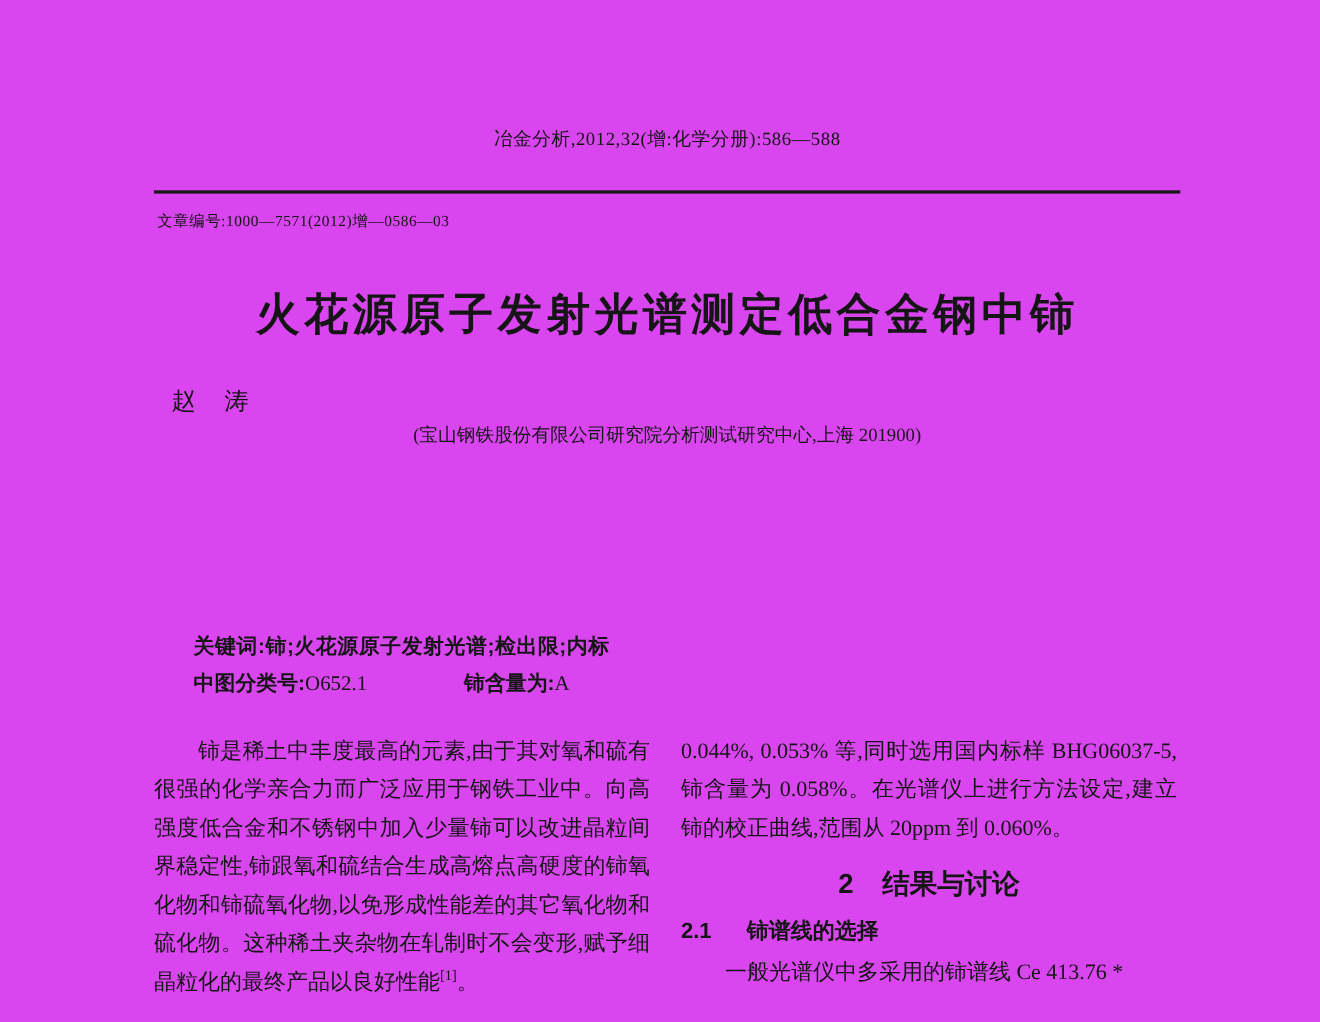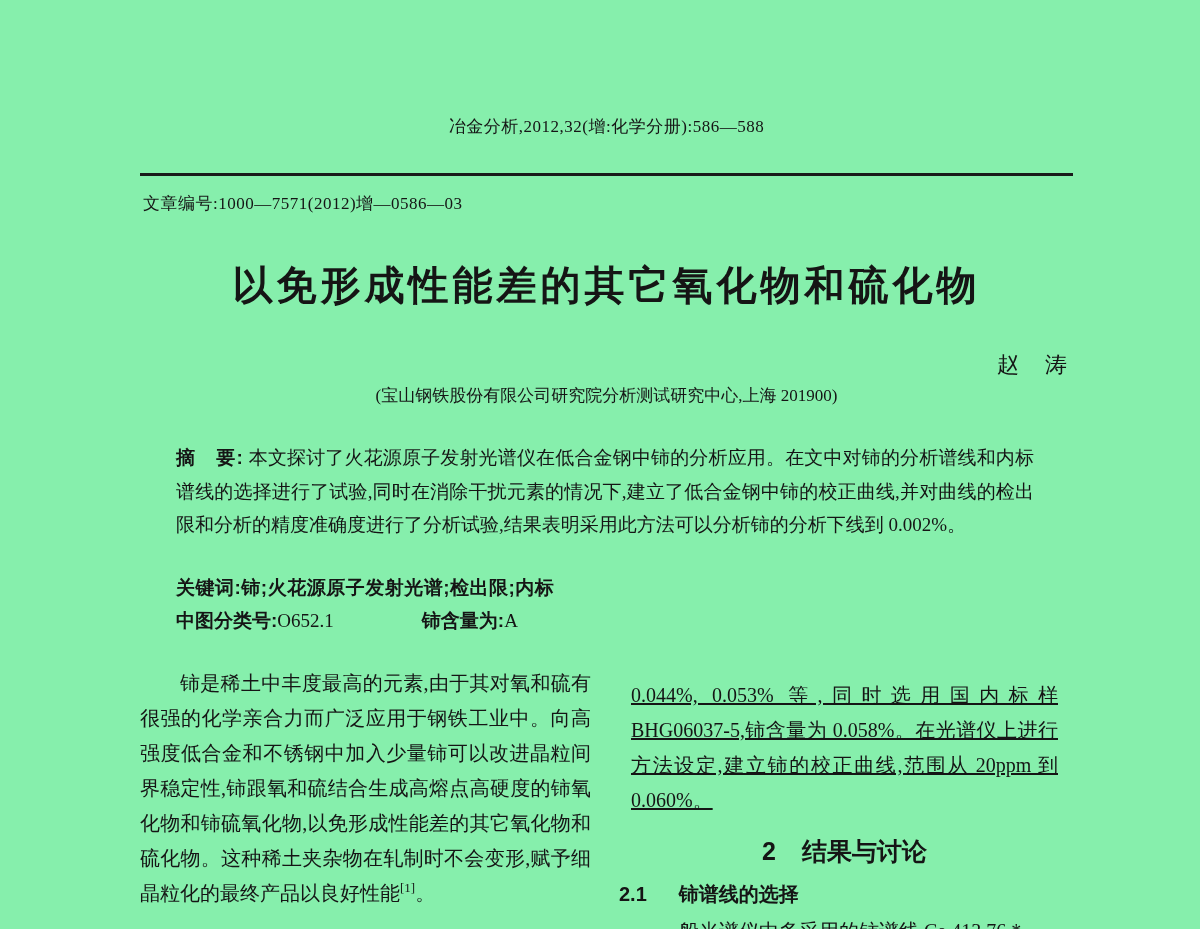--- a/index.html
+++ b/index.html
@@ -11,21 +11,21 @@
     width: 1200px;
     height: 929px;
     overflow: hidden;
     color: #151515;
     font-family: "Liberation Serif", "DejaVu Serif", serif;
   }
   .page {
     position: relative;
     width: 1200px;
     height: 929px;
-    background: #86efac;
+    background: #d946ef;
   }
   .sans {
     font-family: "Liberation Sans", "DejaVu Sans", sans-serif;
   }
   .header {
     position: absolute;
     top: 112px;
     left: 140px;
     width: 933px;
     text-align: center;
@@ -38,39 +38,39 @@
     top: 173px;
     left: 140px;
     width: 933px;
     height: 3px;
     background: #1a1a1a;
   }
   .article-number {
     position: absolute;
     top: 192px;
     left: 143px;
-    font-size: 17px;
+    font-size: 14px;
     letter-spacing: 0.5px;
   }
   .paper-title {
     position: absolute;
     top: 258px;
     left: 140px;
     width: 933px;
     text-align: center;
     font-size: 40px;
     font-weight: 700;
     letter-spacing: 4px;
   }
   .author-line {
     position: absolute;
     top: 350px;
-    left: 136px;
-    width: 933px;
-    text-align: right;
+    left: 156px;
+    width: 933px;
+    text-align: left;
     font-size: 22px;
     letter-spacing: 2px;
   }
   .affiliation-line {
     position: absolute;
     top: 384px;
     left: 140px;
     width: 933px;
     text-align: center;
     font-size: 17px;
@@ -123,22 +123,21 @@
     width: 451px;
     font-size: 20px;
     line-height: 35px;
     text-align: justify;
   }
   .para-indent {
     text-indent: 2em;
     margin: 0;
   }
   .para-noindent {
-    margin: 12px;
-    text-decoration: underline;
+    margin: 0;
   }
   sup.ref {
     font-size: 13px;
     vertical-align: super;
     line-height: 0;
   }
   .section-heading {
     margin: 16px 0 10px 0;
     font-size: 25px;
     font-weight: 700;
@@ -165,30 +164,26 @@
 <div class="page">
 
   <div class="header">
     <div>冶金分析,2012,32(增:化学分册):586—588</div>
   </div>
 
   <div class="header-rule"></div>
 
   <div class="article-number">文章编号:1000—7571(2012)增—0586—03</div>
 
-  <h1 class="paper-title sans" style="margin:0;">以免形成性能差的其它氧化物和硫化物</h1>
+  <h1 class="paper-title sans" style="margin:0;">火花源原子发射光谱测定低合金钢中铈</h1>
 
   <div class="author-line">赵　涛</div>
 
   <div class="affiliation-line">(宝山钢铁股份有限公司研究院分析测试研究中心,上海 201900)</div>
 
-  <div class="abstract-block">
-    <span class="abstract-label sans">摘　要:</span>
-    <span>本文探讨了火花源原子发射光谱仪在低合金钢中铈的分析应用。在文中对铈的分析谱线和内标谱线的选择进行了试验,同时在消除干扰元素的情况下,建立了低合金钢中铈的校正曲线,并对曲线的检出限和分析的精度准确度进行了分析试验,结果表明采用此方法可以分析铈的分析下线到 0.002%。</span>
-  </div>
 
   <div class="keywords-line sans">
     <span>关键词:</span><span>铈;火花源原子发射光谱;检出限;内标</span>
   </div>
 
   <div class="clc-line">
     <span class="clc-label sans">中图分类号:</span><span>O652.1</span><span class="doc-code-group"><span class="doc-code-label sans">铈含量为:</span><span>A</span></span>
   </div>
 
   <div class="body-columns">

